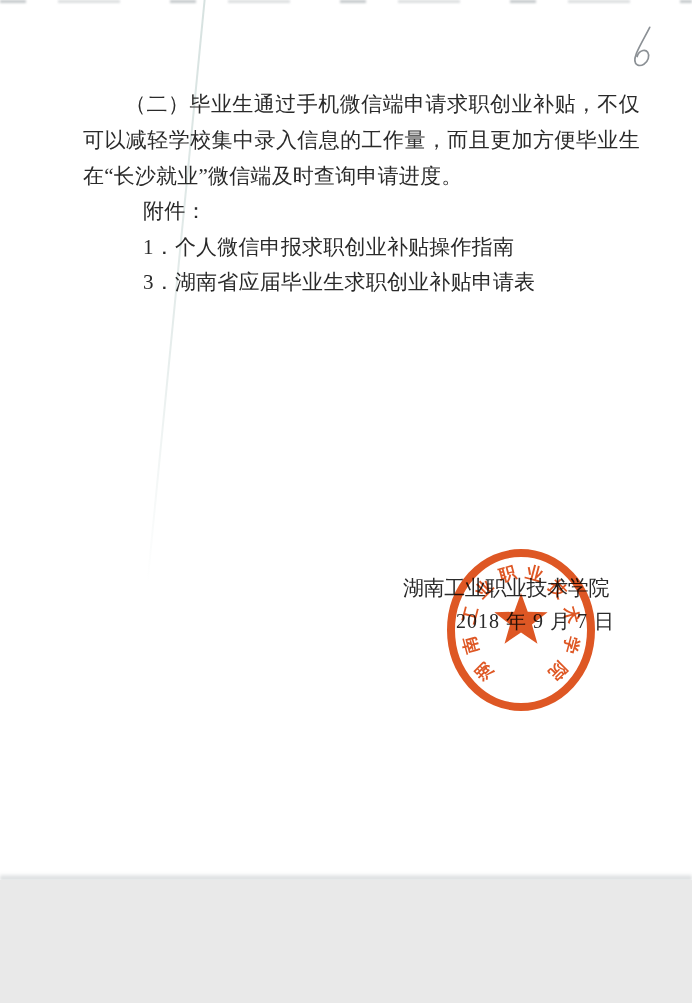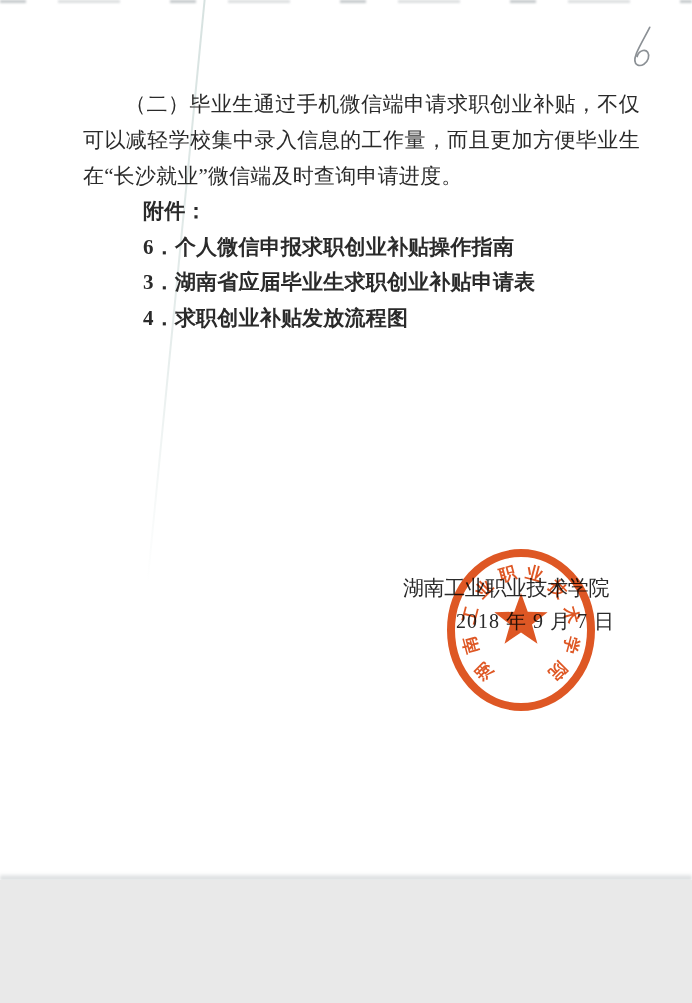--- a/index.html
+++ b/index.html
@@ -32,21 +32,21 @@
     transform-origin:top left;
   }
   
   .body-text{
     position:absolute;left:83px;top:86px;width:557px;
     font-size:21px;line-height:36px;letter-spacing:.2px;
     text-align:justify;text-justify:inter-ideograph;
   }
   .body-text p{margin:0;text-indent:2em;}
   .attachments{margin-left:60px;line-height:35.5px;margin-top:0;}
-  .attachments div{white-space:nowrap;font-weight:bold;}
+  .attachments div{white-space:nowrap;}
   
   .closing-org{
     position:absolute;left:403px;top:574px;
     font-size:21px;letter-spacing:-0.4px;white-space:nowrap;
     mix-blend-mode:multiply;
   }
   .closing-date{
     position:absolute;left:456px;top:608px;
     font-size:20px;letter-spacing:1px;white-space:nowrap;
     mix-blend-mode:multiply;
@@ -77,23 +77,22 @@
   <div class="fold-line"></div>
 
   <svg class="handwritten" viewBox="0 0 26 40">
     <path d="M19 1 C 15 9 9 19 6.2 26 C 4.2 31 4.2 35.8 7.2 37.3 C 11.2 39.2 16.2 35.5 17.6 31 C 19 26.4 16.4 22.4 12.4 23.4 C 9.4 24.2 7.4 27 6.9 29.2" fill="none" stroke="#8b9095" stroke-width="1.6" stroke-linecap="round"></path>
   </svg>
 
   <div class="body-text">
     <p>（二）毕业生通过手机微信端申请求职创业补贴，不仅可以减轻学校集中录入信息的工作量，而且更加方便毕业生在“长沙就业”微信端及时查询申请进度。</p>
     <div class="attachments">
       <div>附件：</div>
-      <div>6．个人微信申报求职创业补贴操作指南</div>
+      <div>1．个人微信申报求职创业补贴操作指南</div>
       <div>3．湖南省应届毕业生求职创业补贴申请表</div>
-      <div>4．求职创业补贴发放流程图</div>
     </div>
   </div>
 
   <div class="closing-org">湖南工业职业技术学院</div>
   <div class="closing-date">2018 年 9 月 7 日</div>
 
   <svg class="seal" viewBox="0 0 154 164">
     <ellipse cx="77" cy="82" rx="70" ry="77" fill="none" stroke-width="8" stroke="#dc4a13"></ellipse>
     <g transform="translate(77,73)">
       <polygon points="0,-28 6.76,-9.30 26.63,-8.65 10.94,3.55 16.46,22.65 0,11.5 -16.46,22.65 -10.94,3.55 -26.63,-8.65 -6.76,-9.30" fill="#dc4a13"></polygon>

